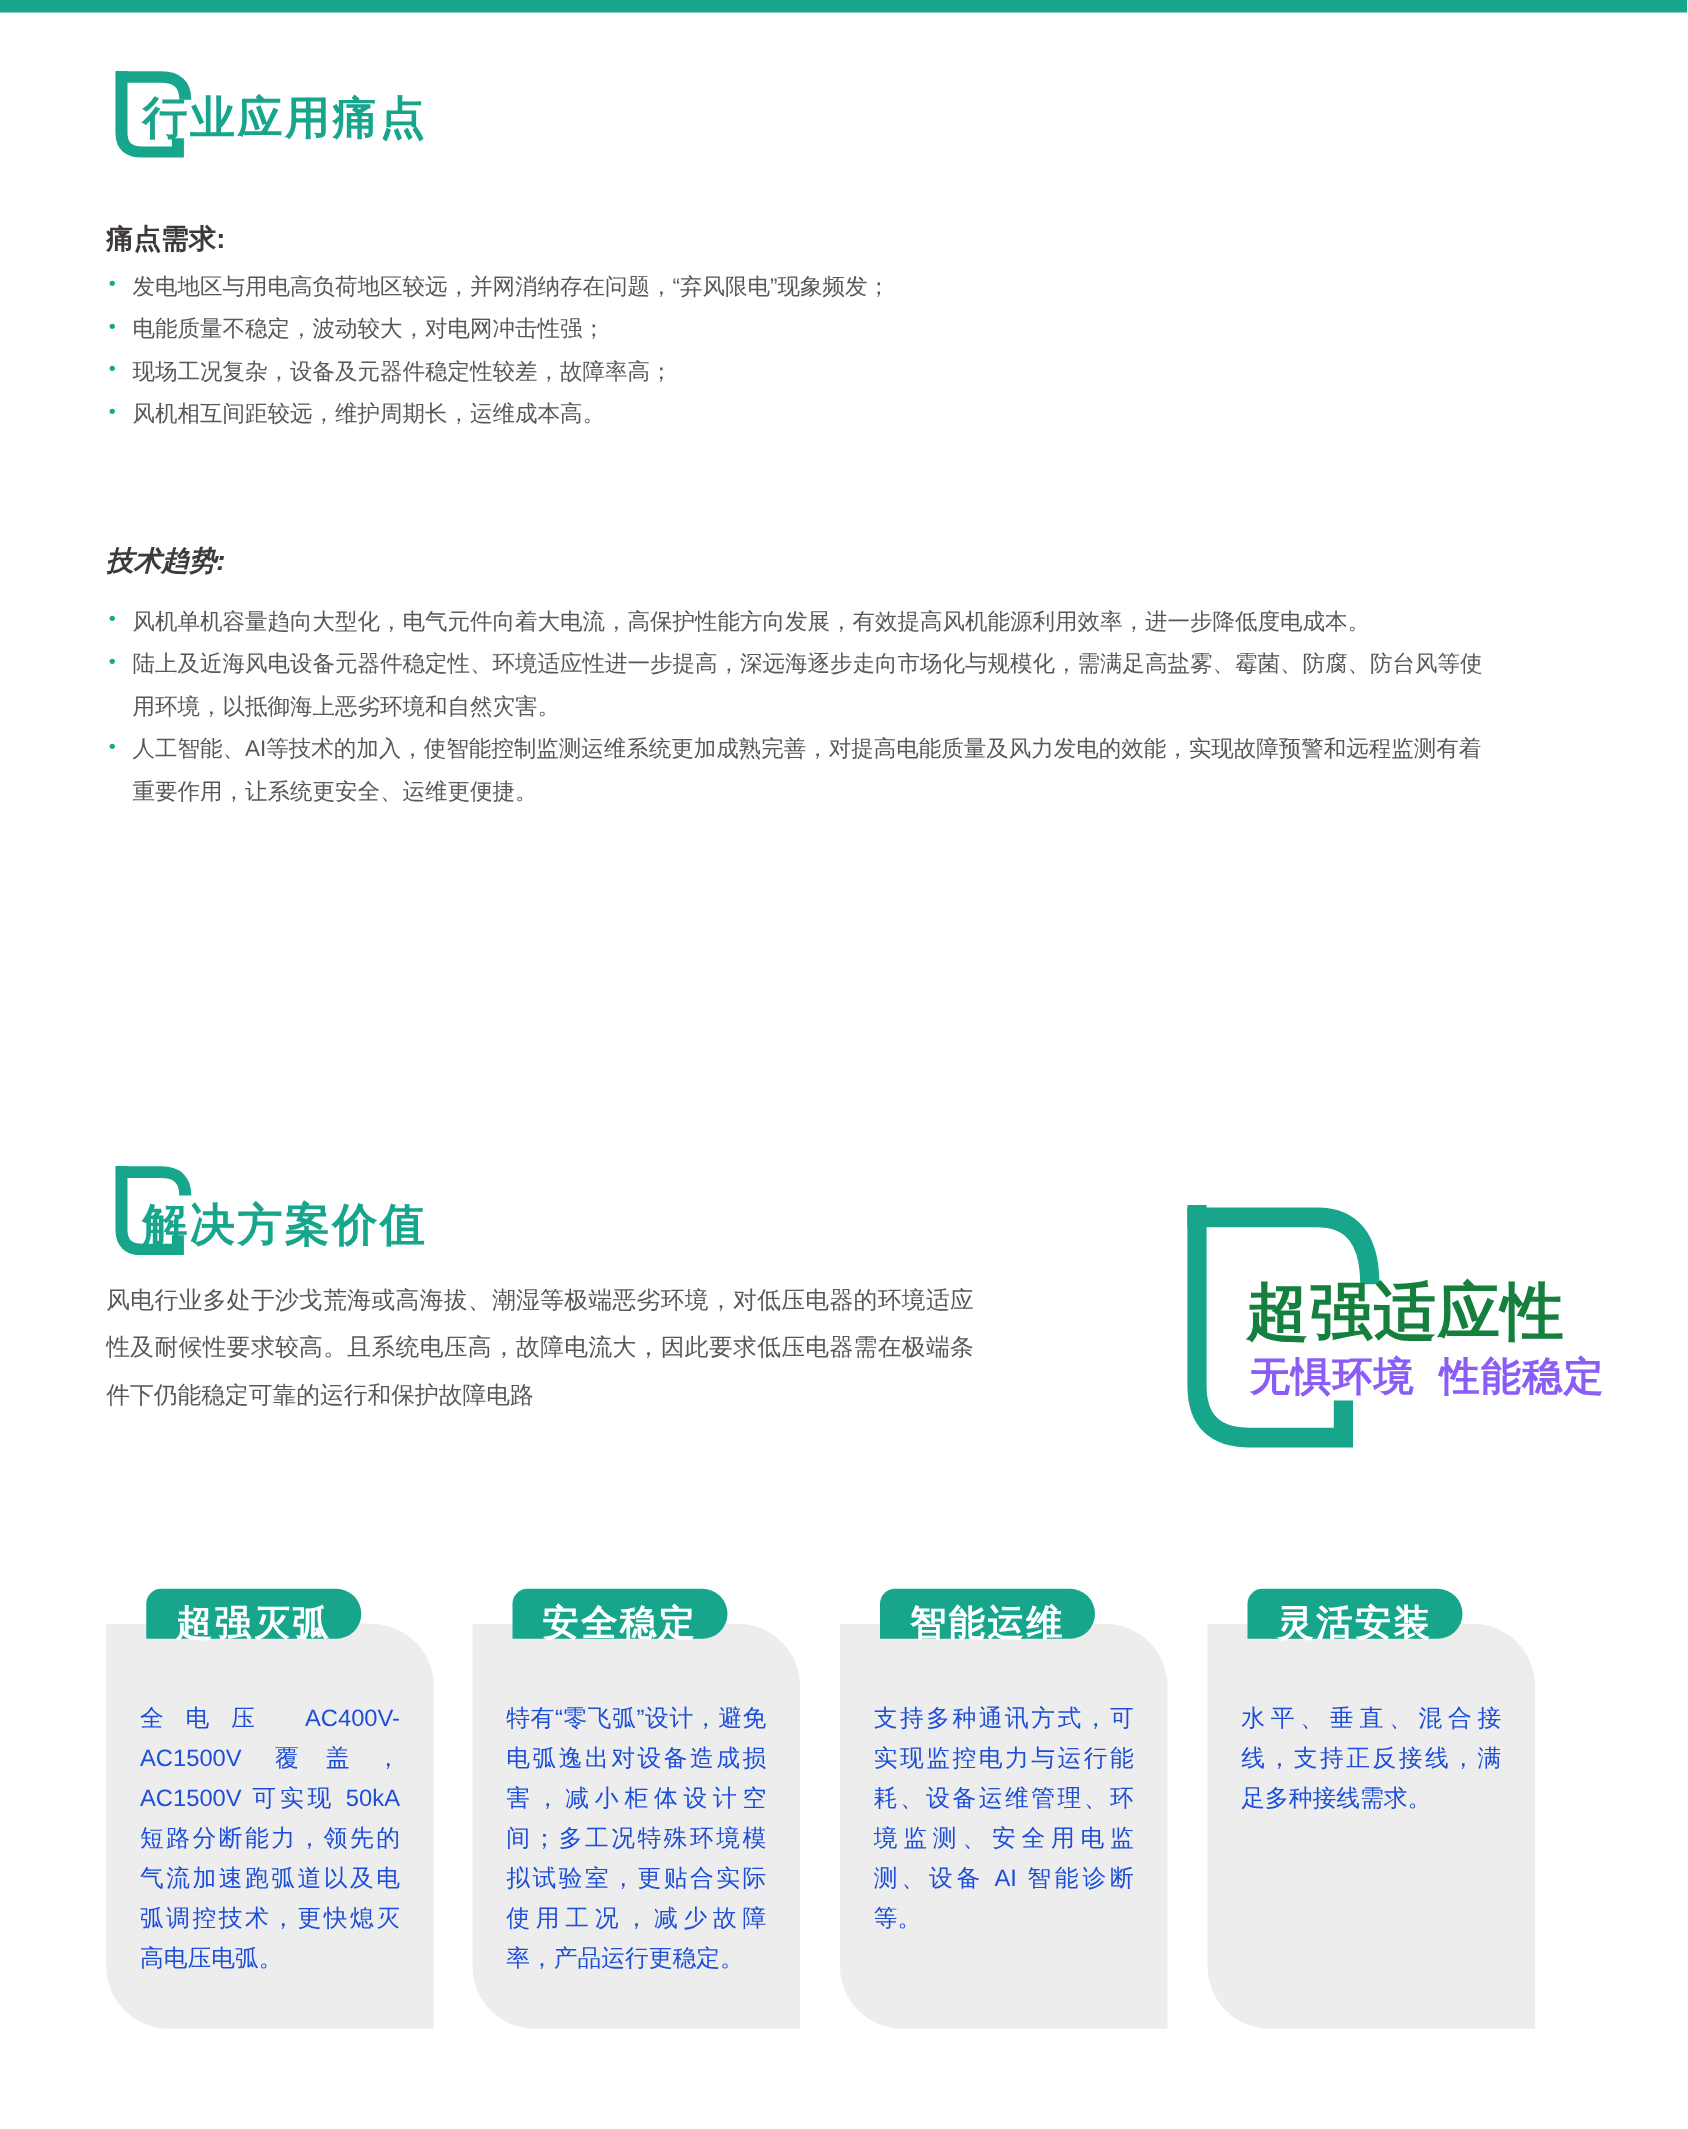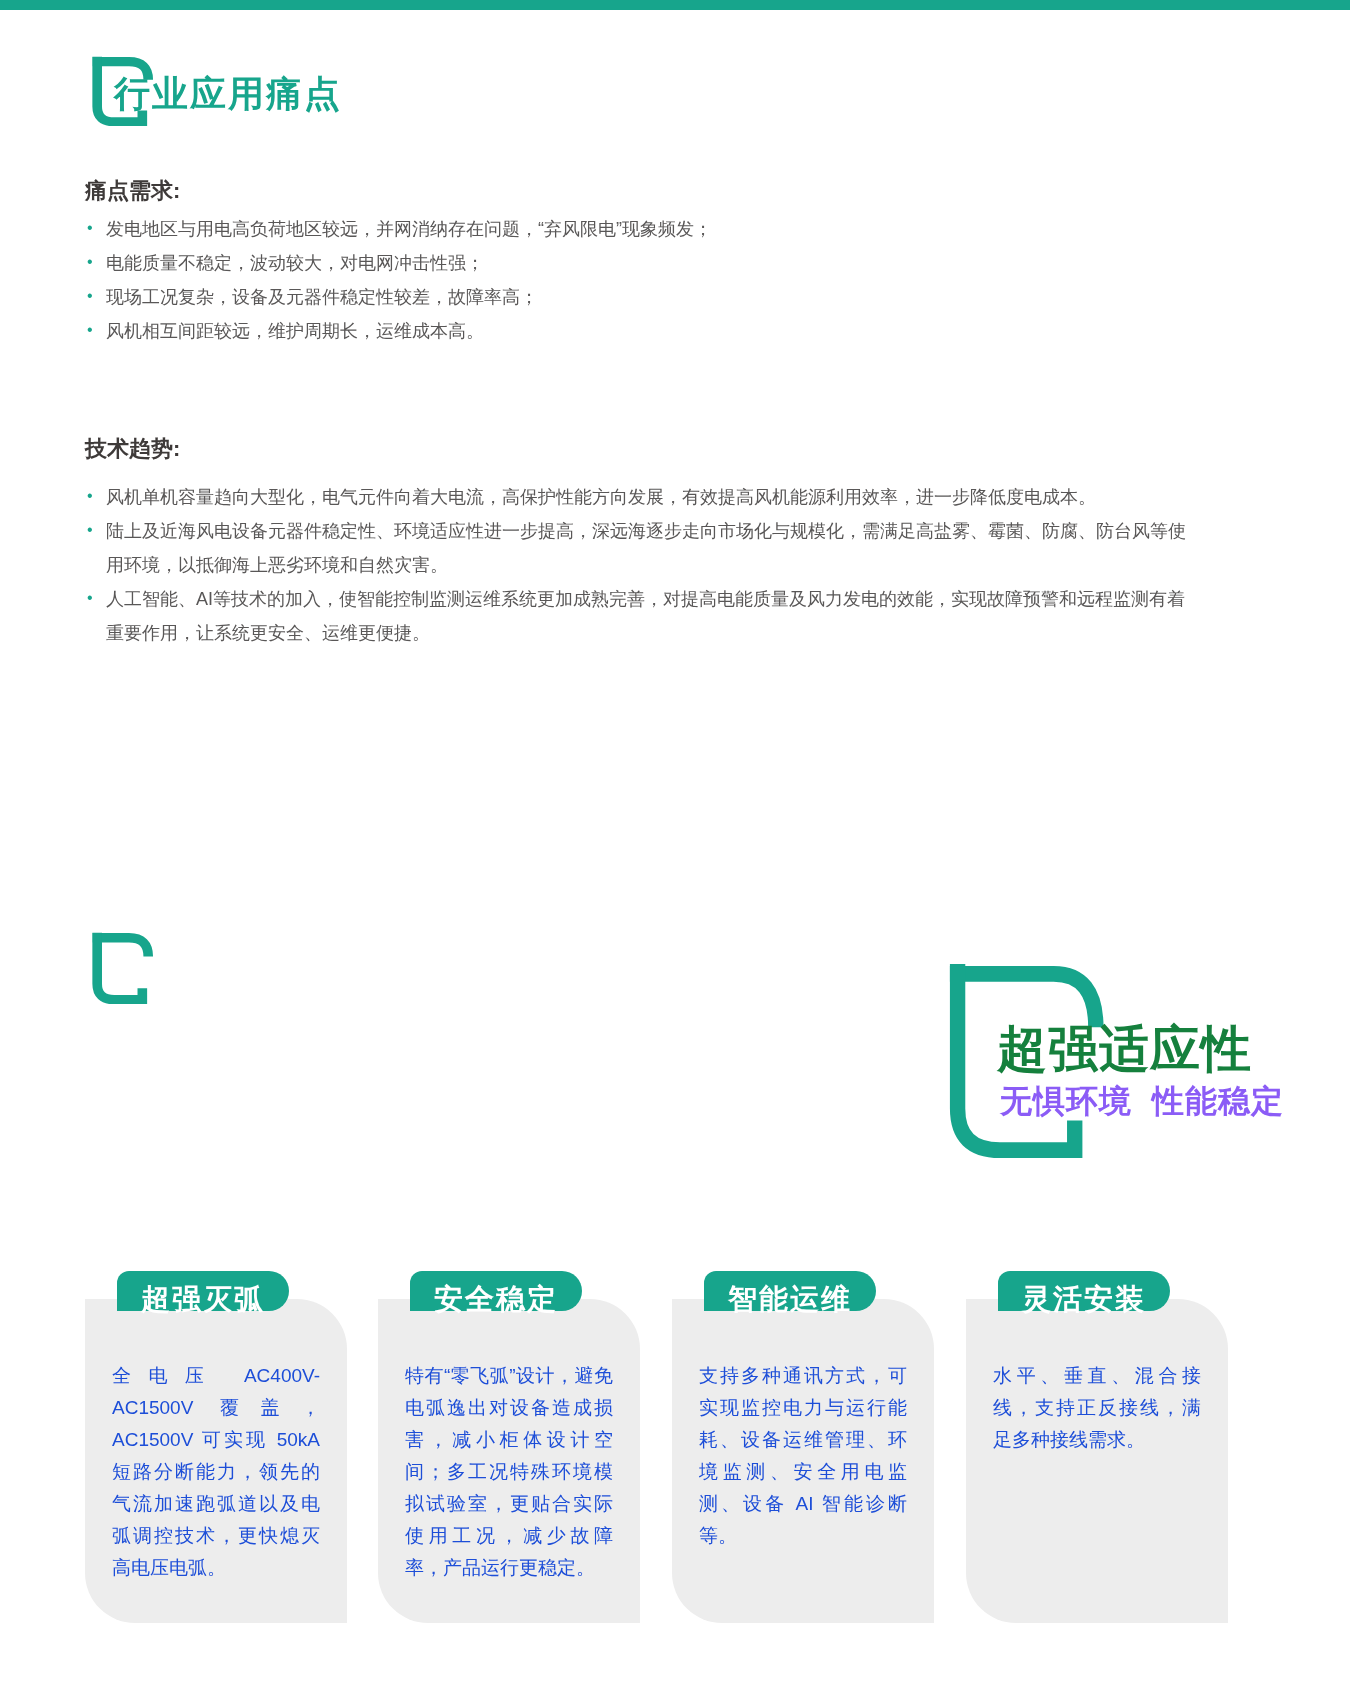--- a/index.html
+++ b/index.html
@@ -14,21 +14,21 @@
   #s1-icon{left:92px;top:56px;width:74px;height:70px;}
   #s2-icon{left:92px;top:932px;width:74px;height:72px;}
   #feature-icon{left:948px;top:962px;width:192px;height:198px;}
 
   .sec-title{position:absolute;font-size:36px;font-weight:bold;color:#17A58C;letter-spacing:2px;white-space:nowrap;}
   #s1-title{left:114px;top:70px;}
   #s2-title{left:114px;top:956px;}
 
   .sub-heading{position:absolute;left:85px;font-size:22px;font-weight:bold;color:#3E3A39;white-space:nowrap;}
   #pain-heading{top:176px;}
-  #trends-heading{top:434px;}
+  #trends-heading{top:434px;font-style:italic;}
 
   ul.bullets{position:absolute;left:85px;margin:0;padding:0;list-style:none;
     font-size:18px;color:#595757;line-height:34px;}
   #pain-list{top:212px;width:1160px;}
   #trends-list{top:480px;width:1108px;}
   ul.bullets li{position:relative;padding-left:21px;}
   .dot{position:absolute;left:2px;top:-1px;color:#17A58C;font-size:16px;}
 
   .paragraph{position:absolute;left:85px;top:1022px;width:694px;
     font-size:19px;line-height:38px;color:#595757;text-align:justify;}
@@ -73,21 +73,23 @@
   <ul id="trends-list" class="bullets">
     <li><span class="dot">•</span><span>风机单机容量趋向大型化，电气元件向着大电流，高保护性能方向发展，有效提高风机能源利用效率，进一步降低度电成本。</span></li>
     <li><span class="dot">•</span><span>陆上及近海风电设备元器件稳定性、环境适应性进一步提高，深远海逐步走向市场化与规模化，需满足高盐雾、霉菌、防腐、防台风等使用环境，以抵御海上恶劣环境和自然灾害。</span></li>
     <li><span class="dot">•</span><span>人工智能、AI等技术的加入，使智能控制监测运维系统更加成熟完善，对提高电能质量及风力发电的效能，实现故障预警和远程监测有着重要作用，让系统更安全、运维更便捷。</span></li>
   </ul>
 
   <svg id="s2-icon" class="bracket" viewBox="0 0 100 100" preserveAspectRatio="none">
     <path d="M1,8 H50 Q76,8 76,34" stroke-width="13"></path>
     <path d="M7,1 V72 Q7,94 30,94 H68 V78" stroke-width="13"></path>
   </svg>
+  <div id="s2-title" class="sec-title">解决方案价值</div>
 
+  <div class="paragraph">风电行业多处于沙戈荒海或高海拔、潮湿等极端恶劣环境，对低压电器的环境适应性及耐候性要求较高。且系统电压高，故障电流大，因此要求低压电器需在极端条件下仍能稳定可靠的运行和保护故障电路</div>
 
   <svg id="feature-icon" class="bracket" viewBox="0 0 100 100" preserveAspectRatio="none">
     <path d="M1,6 H55 Q77,6 77,33" stroke-width="8"></path>
     <path d="M5,1 V74 Q5,95 27,95 H66 V80" stroke-width="8"></path>
   </svg>
   <div class="feature-title">超强适应性</div>
   <div class="feature-sub">无惧环境 性能稳定</div>
 
   <div id="card-0" class="card">
     <div class="card-bg"></div>

